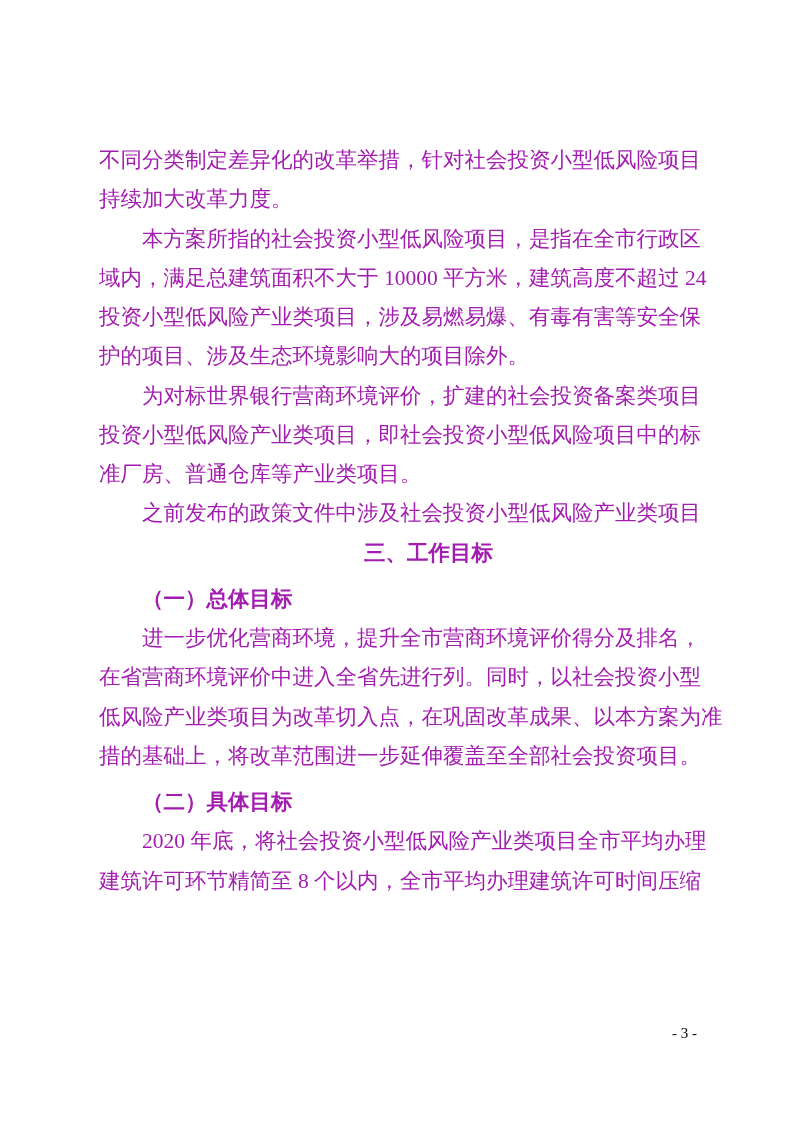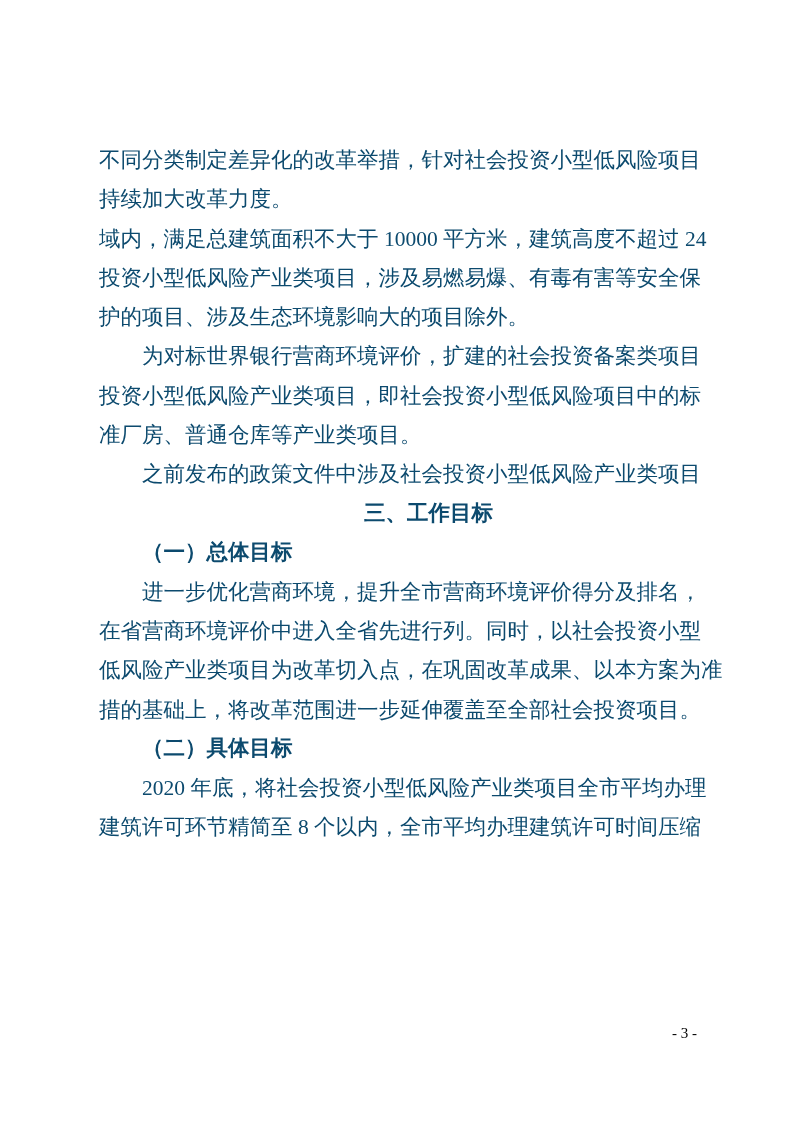--- a/index.html
+++ b/index.html
@@ -17,37 +17,38 @@
   .text-block {
     position: absolute;
     left: 99px;
     top: 141px;
     width: 616px;
   }
   .line {
     height: 39.25px;
     line-height: 39.25px;
     white-space: pre;
-    color: #0c4a6e;
+    color: #a21caf;
   }
   .body {
     font-family: "Liberation Serif", "DejaVu Serif", serif;
     font-size: 21.5px;
     font-weight: normal;
   }
   .heading-hei {
     font-family: "Liberation Sans", "DejaVu Sans", sans-serif;
     font-size: 21.5px;
     font-weight: bold;
     text-align: center;
   }
   .heading-kai {
-    font-family: Liberation Mono, monospace;
+    font-family: Liberation Serif, serif;
     font-size: 21.5px;
     font-weight: bold;
+    margin-top: 7px;
   }
   .indent {
     padding-left: 43px;
   }
   .page-number {
     position: absolute;
     top: 1022px;
     right: 97px;
     font-family: "Liberation Serif", "DejaVu Serif", serif;
     font-size: 15px;
@@ -56,20 +57,21 @@
     white-space: pre;
   }
 </style>
 </head>
 <body>
 
 <div class="page">
   <div class="text-block">
       <div class="line body">不同分类制定差异化的改革举措，针对社会投资小型低风险项目</div>
       <div class="line body">持续加大改革力度。</div>
+      <div class="line body indent">本方案所指的社会投资小型低风险项目，是指在全市行政区</div>
       <div class="line body">域内，满足总建筑面积不大于 10000 平方米，建筑高度不超过 24</div>
       <div class="line body">投资小型低风险产业类项目，涉及易燃易爆、有毒有害等安全保</div>
       <div class="line body">护的项目、涉及生态环境影响大的项目除外。</div>
       <div class="line body indent">为对标世界银行营商环境评价，扩建的社会投资备案类项目</div>
       <div class="line body">投资小型低风险产业类项目，即社会投资小型低风险项目中的标</div>
       <div class="line body">准厂房、普通仓库等产业类项目。</div>
       <div class="line body indent">之前发布的政策文件中涉及社会投资小型低风险产业类项目</div>
       <div class="line heading-hei indent">三、工作目标</div>
       <div class="line heading-kai indent">（一）总体目标</div>
       <div class="line body indent">进一步优化营商环境，提升全市营商环境评价得分及排名，</div>

